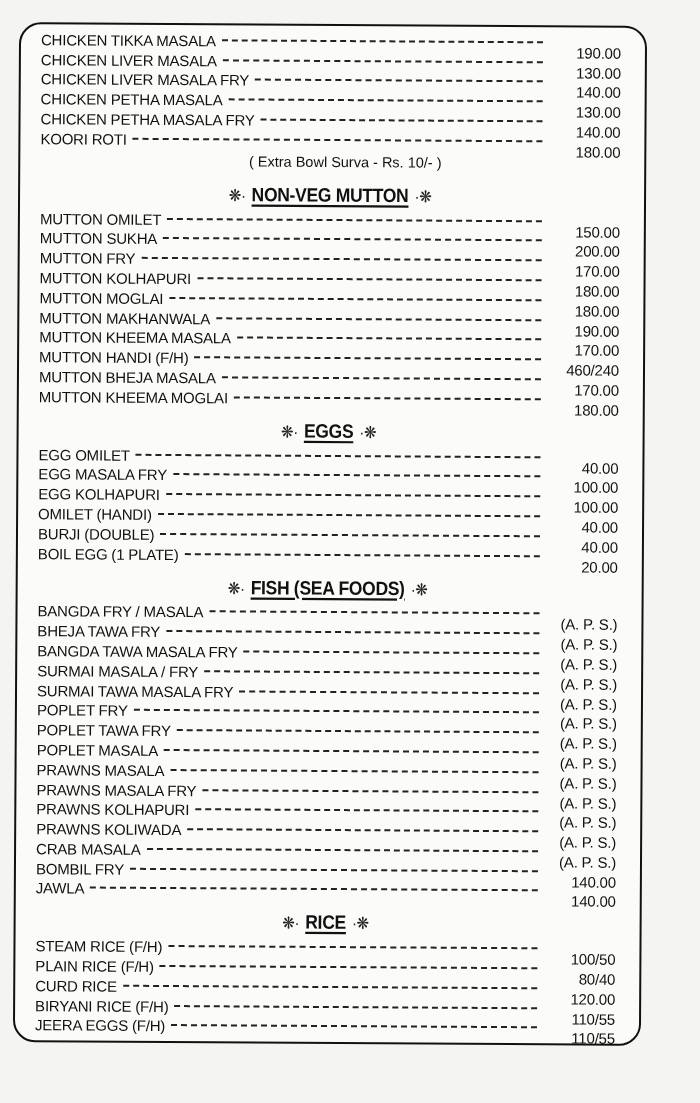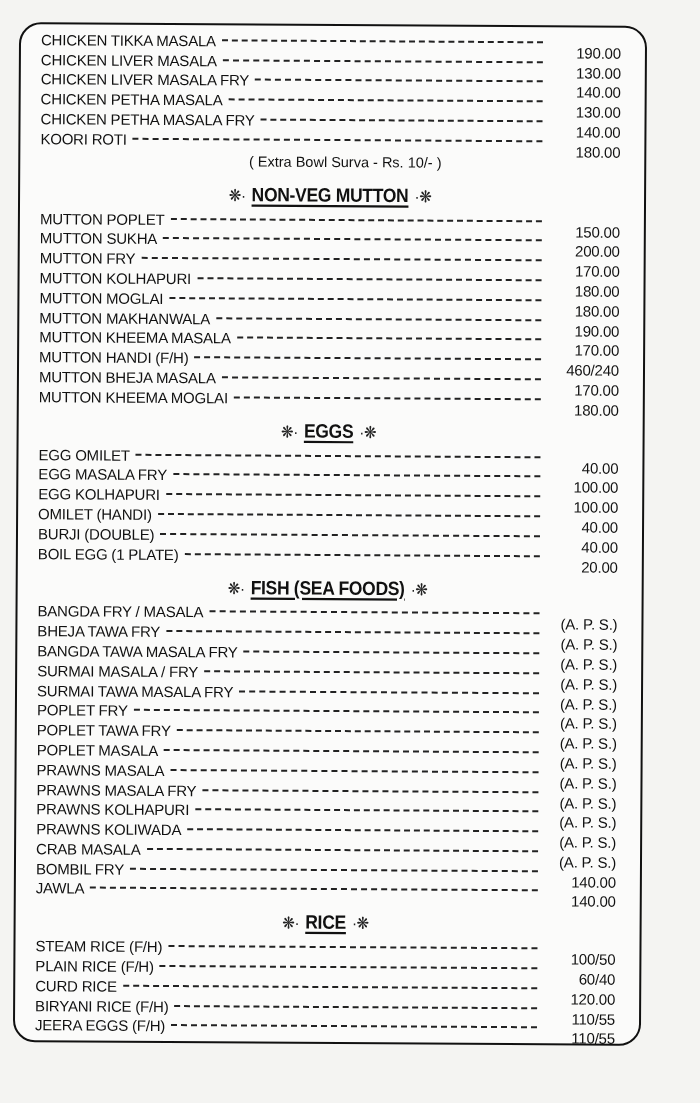--- a/index.html
+++ b/index.html
@@ -105,21 +105,21 @@
           <span class="name">KOORI ROTI</span>
           <span class="dots"></span>
           <span class="price">180.00</span>
         </div>
       <div class="note">( Extra Bowl Surva - Rs. 10/- )</div>
     </div>
 
     <div>
       <div class="heading"><span class="orn">❋·</span><span class="title">NON-VEG MUTTON</span><span class="orn">·❋</span></div>
       <div class="row">
-          <span class="name">MUTTON POPLET</span>
+          <span class="name">MUTTON OMILET</span>
           <span class="dots"></span>
           <span class="price">150.00</span>
         </div>
       <div class="row">
           <span class="name">MUTTON SUKHA</span>
           <span class="dots"></span>
           <span class="price">200.00</span>
         </div>
       <div class="row">
           <span class="name">MUTTON FRY</span>
@@ -279,21 +279,21 @@
     <div>
       <div class="heading"><span class="orn">❋·</span><span class="title">RICE</span><span class="orn">·❋</span></div>
       <div class="row">
           <span class="name">STEAM RICE (F/H)</span>
           <span class="dots"></span>
           <span class="price">100/50</span>
         </div>
       <div class="row">
           <span class="name">PLAIN RICE (F/H)</span>
           <span class="dots"></span>
-          <span class="price">60/40</span>
+          <span class="price">80/40</span>
         </div>
       <div class="row">
           <span class="name">CURD RICE</span>
           <span class="dots"></span>
           <span class="price">120.00</span>
         </div>
       <div class="row">
           <span class="name">BIRYANI RICE (F/H)</span>
           <span class="dots"></span>
           <span class="price">110/55</span>

